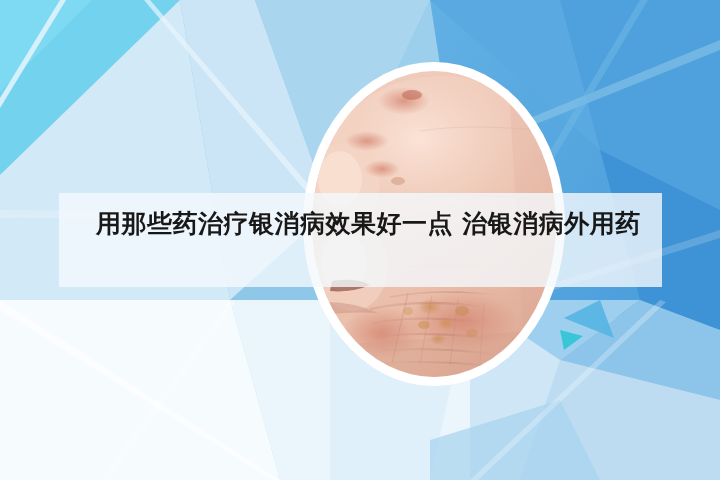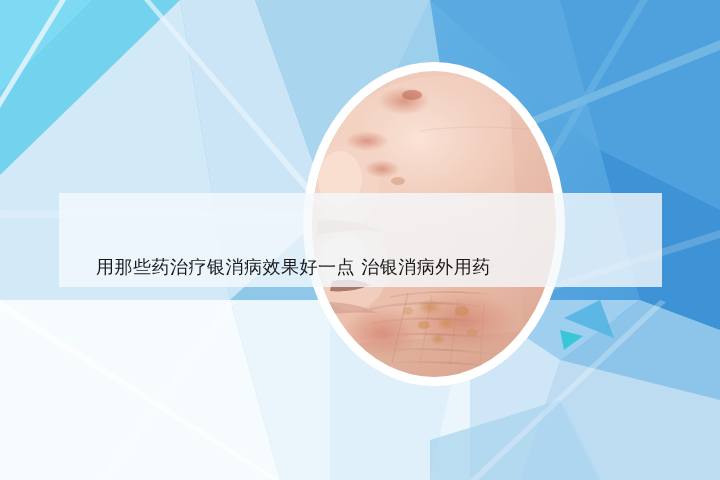--- a/index.html
+++ b/index.html
@@ -69,28 +69,27 @@
     background: rgba(244, 249, 253, 0.80);
     z-index: 5;
   }
   #caption-text {
     position: absolute;
     left: 96px;
     top: 205px;
     width: 560px;
     z-index: 6;
     font-family: "DejaVu Sans", "Liberation Sans", sans-serif;
-    font-size: 18px;
-    font-weight: normal;
+    font-size: 25px;
+    font-weight: bold;
     line-height: 38px;
     letter-spacing: 0.5px;
     color: #181818;
     white-space: pre-line;
     text-rendering: geometricPrecision;
-    margin-top: 44px;
   }
 </style>
 </head>
 <body>
 
 <div id="banner">
 
   <svg class="bg-svg" viewBox="0 0 720 480" preserveAspectRatio="none">
     <defs>
       <linearGradient id="gWhiteBL" x1="0" y1="1" x2="1" y2="0">

